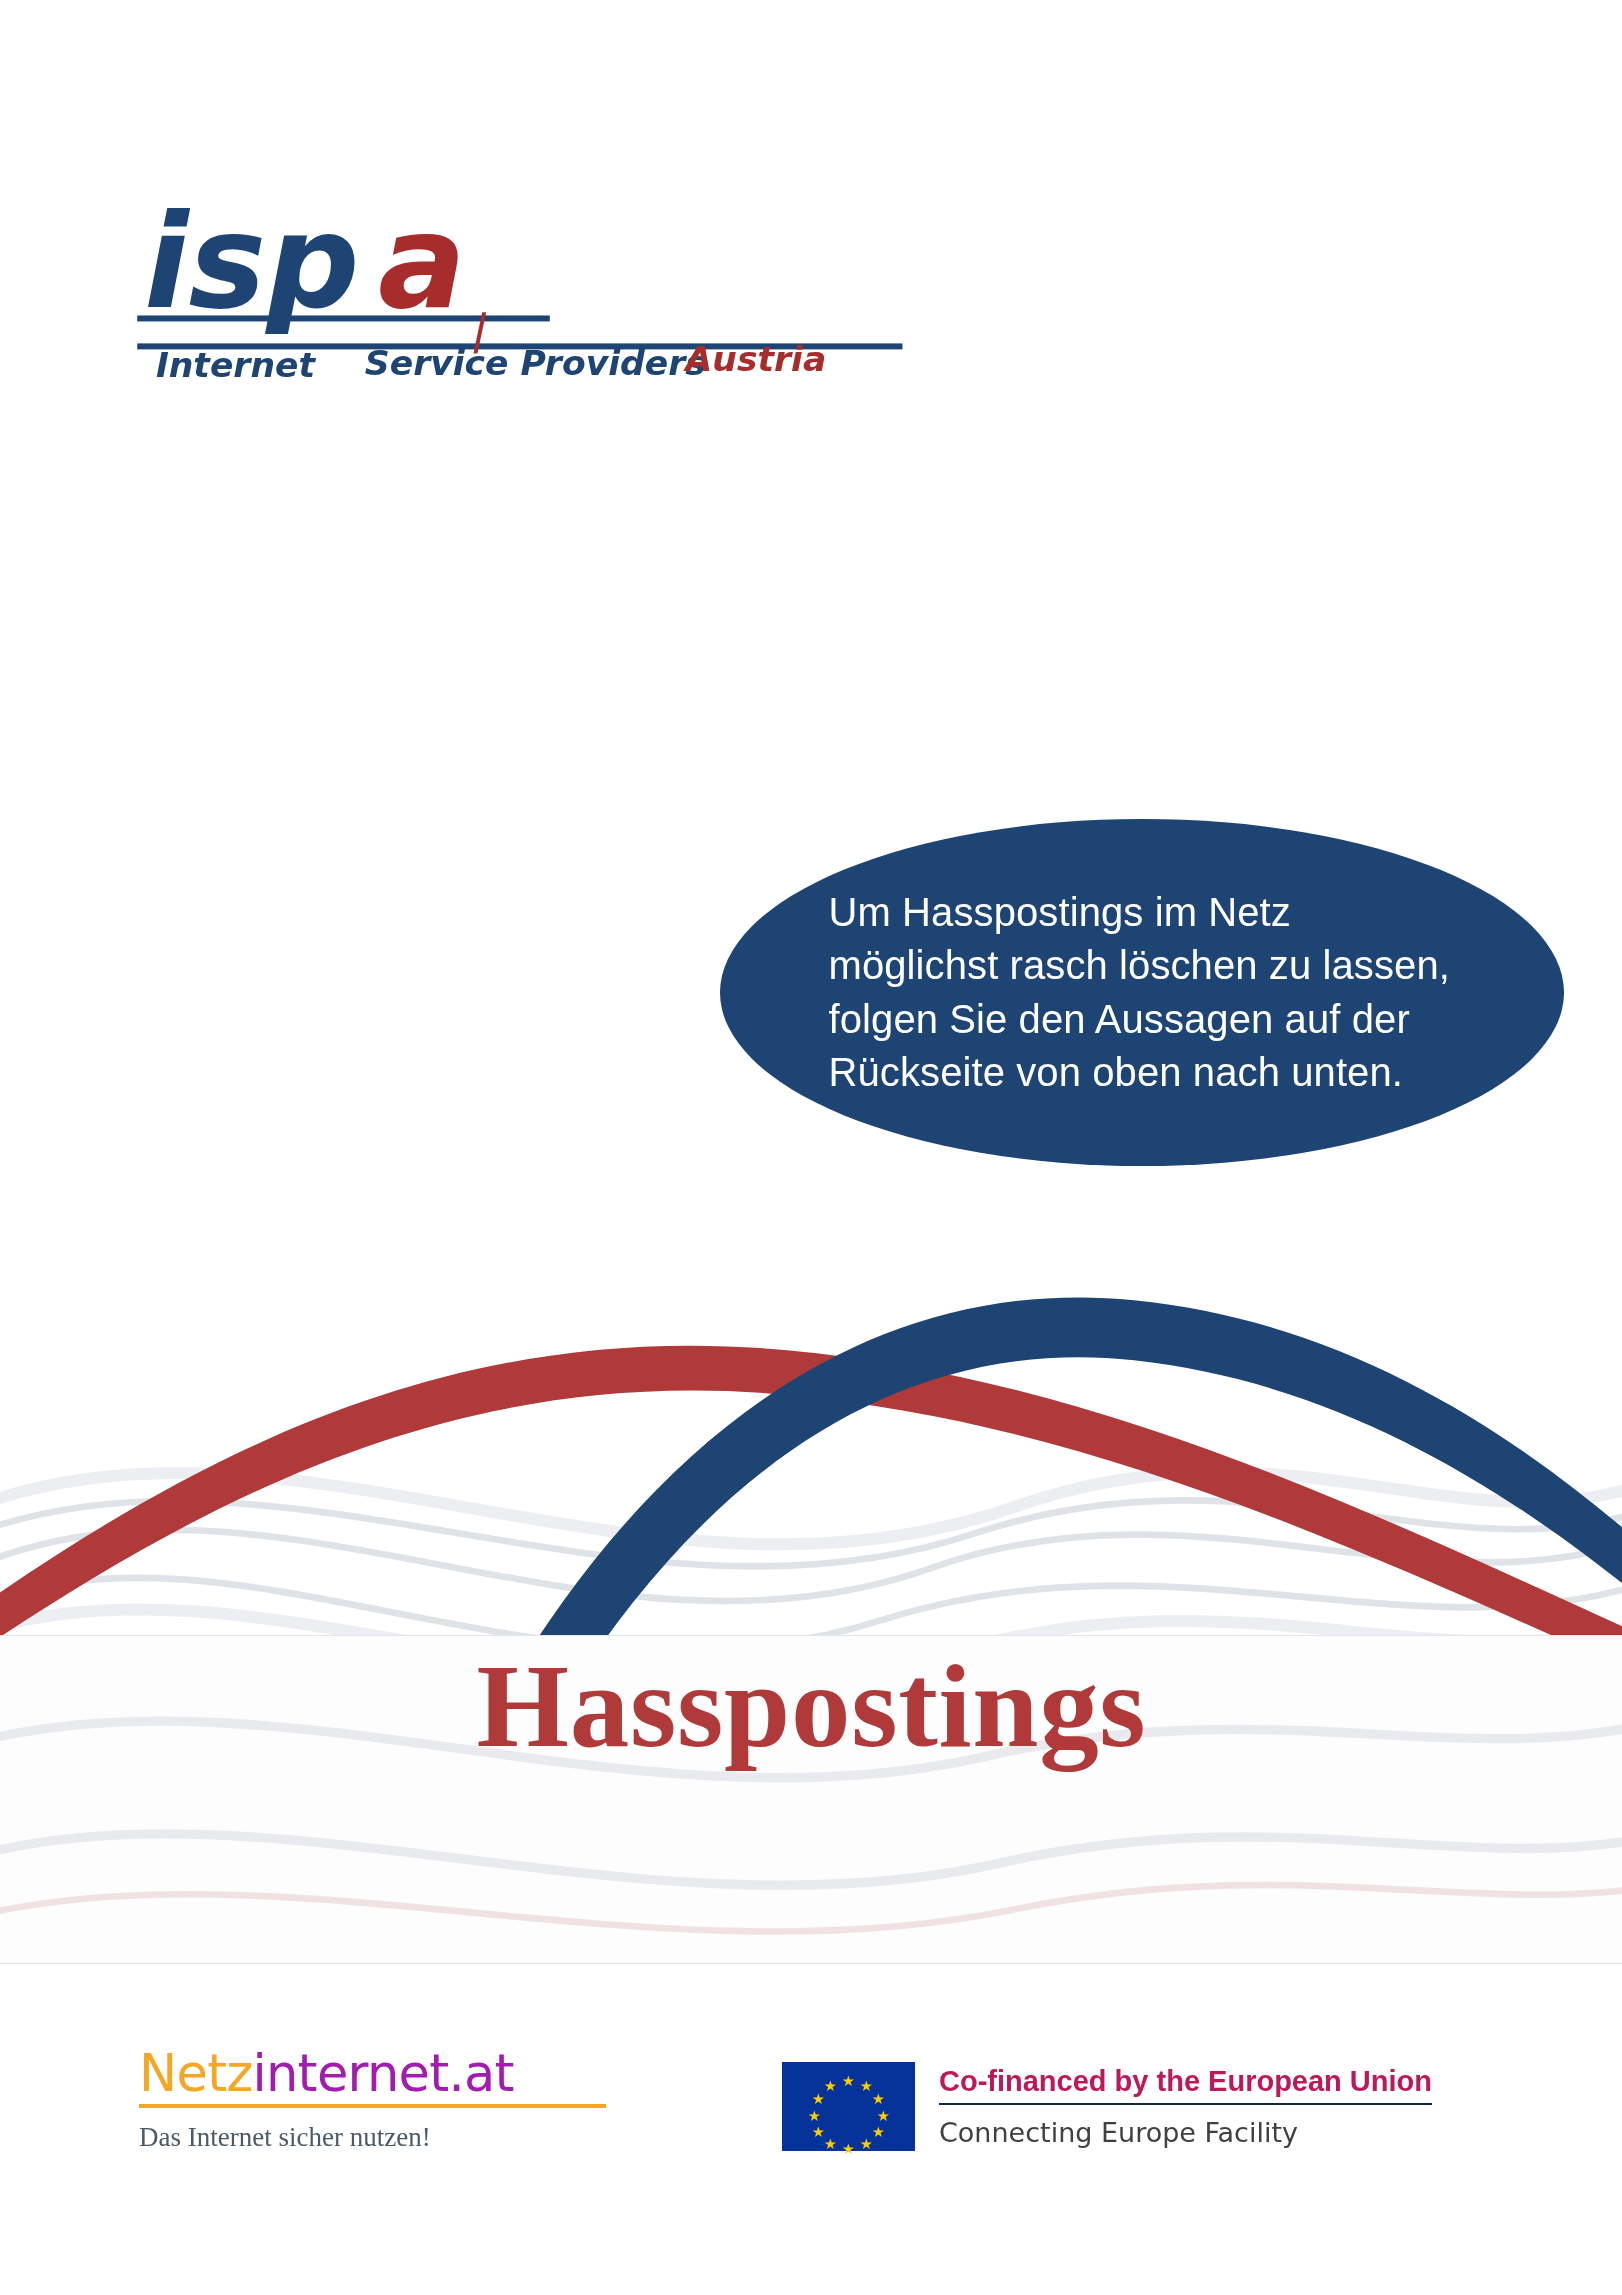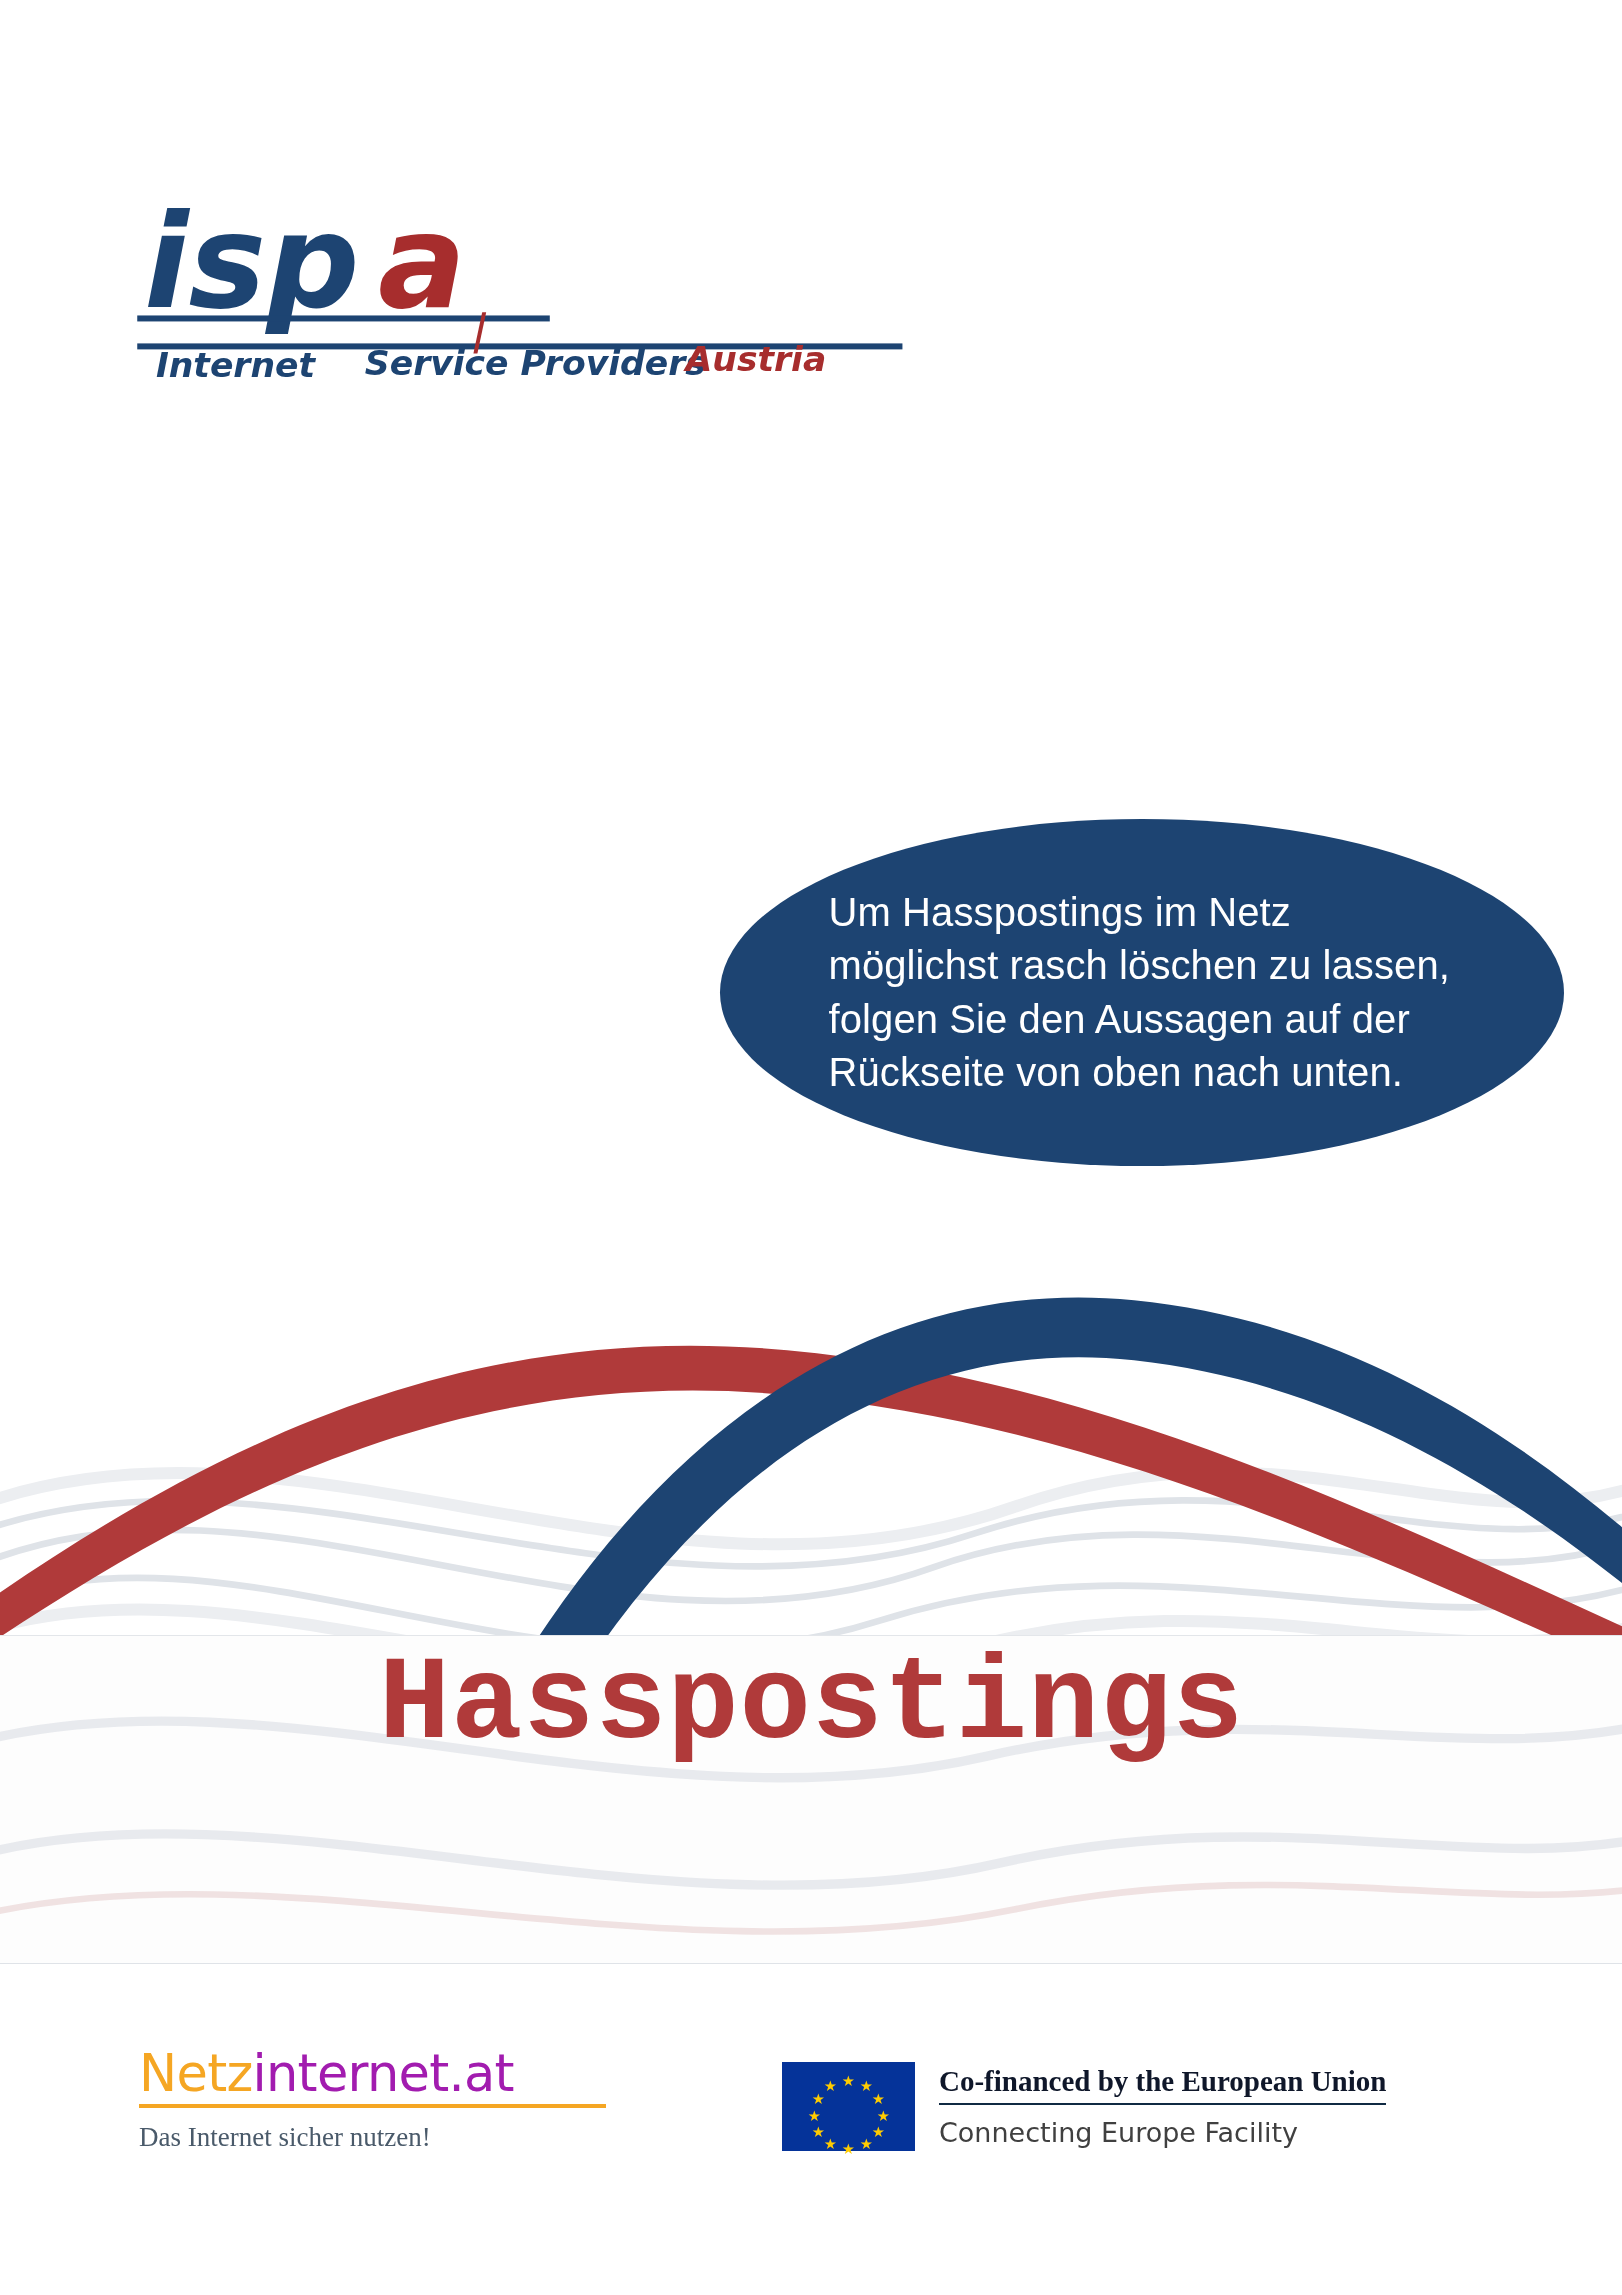--- a/index.html
+++ b/index.html
@@ -78,21 +78,21 @@
     position: absolute;
     left: 0; top: 0;
     width: 1623px; height: 327px;
   }
   .main-title {
     position: absolute;
     left: 0;
     top: 1641px;
     width: 1623px;
     text-align: center;
-    font-family: Liberation Mono, monospace;
+    font-family: Liberation Serif, serif;
     font-weight: 700;
     font-size: 119px;
     line-height: 1.10;
     color: #b03a3a;
     letter-spacing: 0.7px;
   }
   .main-title .line {
     display: block;
     white-space: nowrap;
   }
@@ -156,25 +156,25 @@
     height: 14.7px;
     text-align: center;
   }
   .eu-text {
     margin-left: 24px;
     padding-top: 2.7px;
   }
   .eu-line1 {
     font-size: 29px;
     font-weight: 700;
-    color: #0f172a;
+    color: #be185d;
     border-bottom: 2px solid #102a43;
     padding-bottom: 5.3px;
     display: inline-block;
-    font-family: Liberation Serif, serif;
+    font-family: Liberation Sans, sans-serif;
   }
   .eu-line2 {
     margin-top: 12px;
     font-size: 27px;
     color: #404040;
     font-family: "DejaVu Sans", sans-serif;
   }
 </style>
 </head>
 <body>

